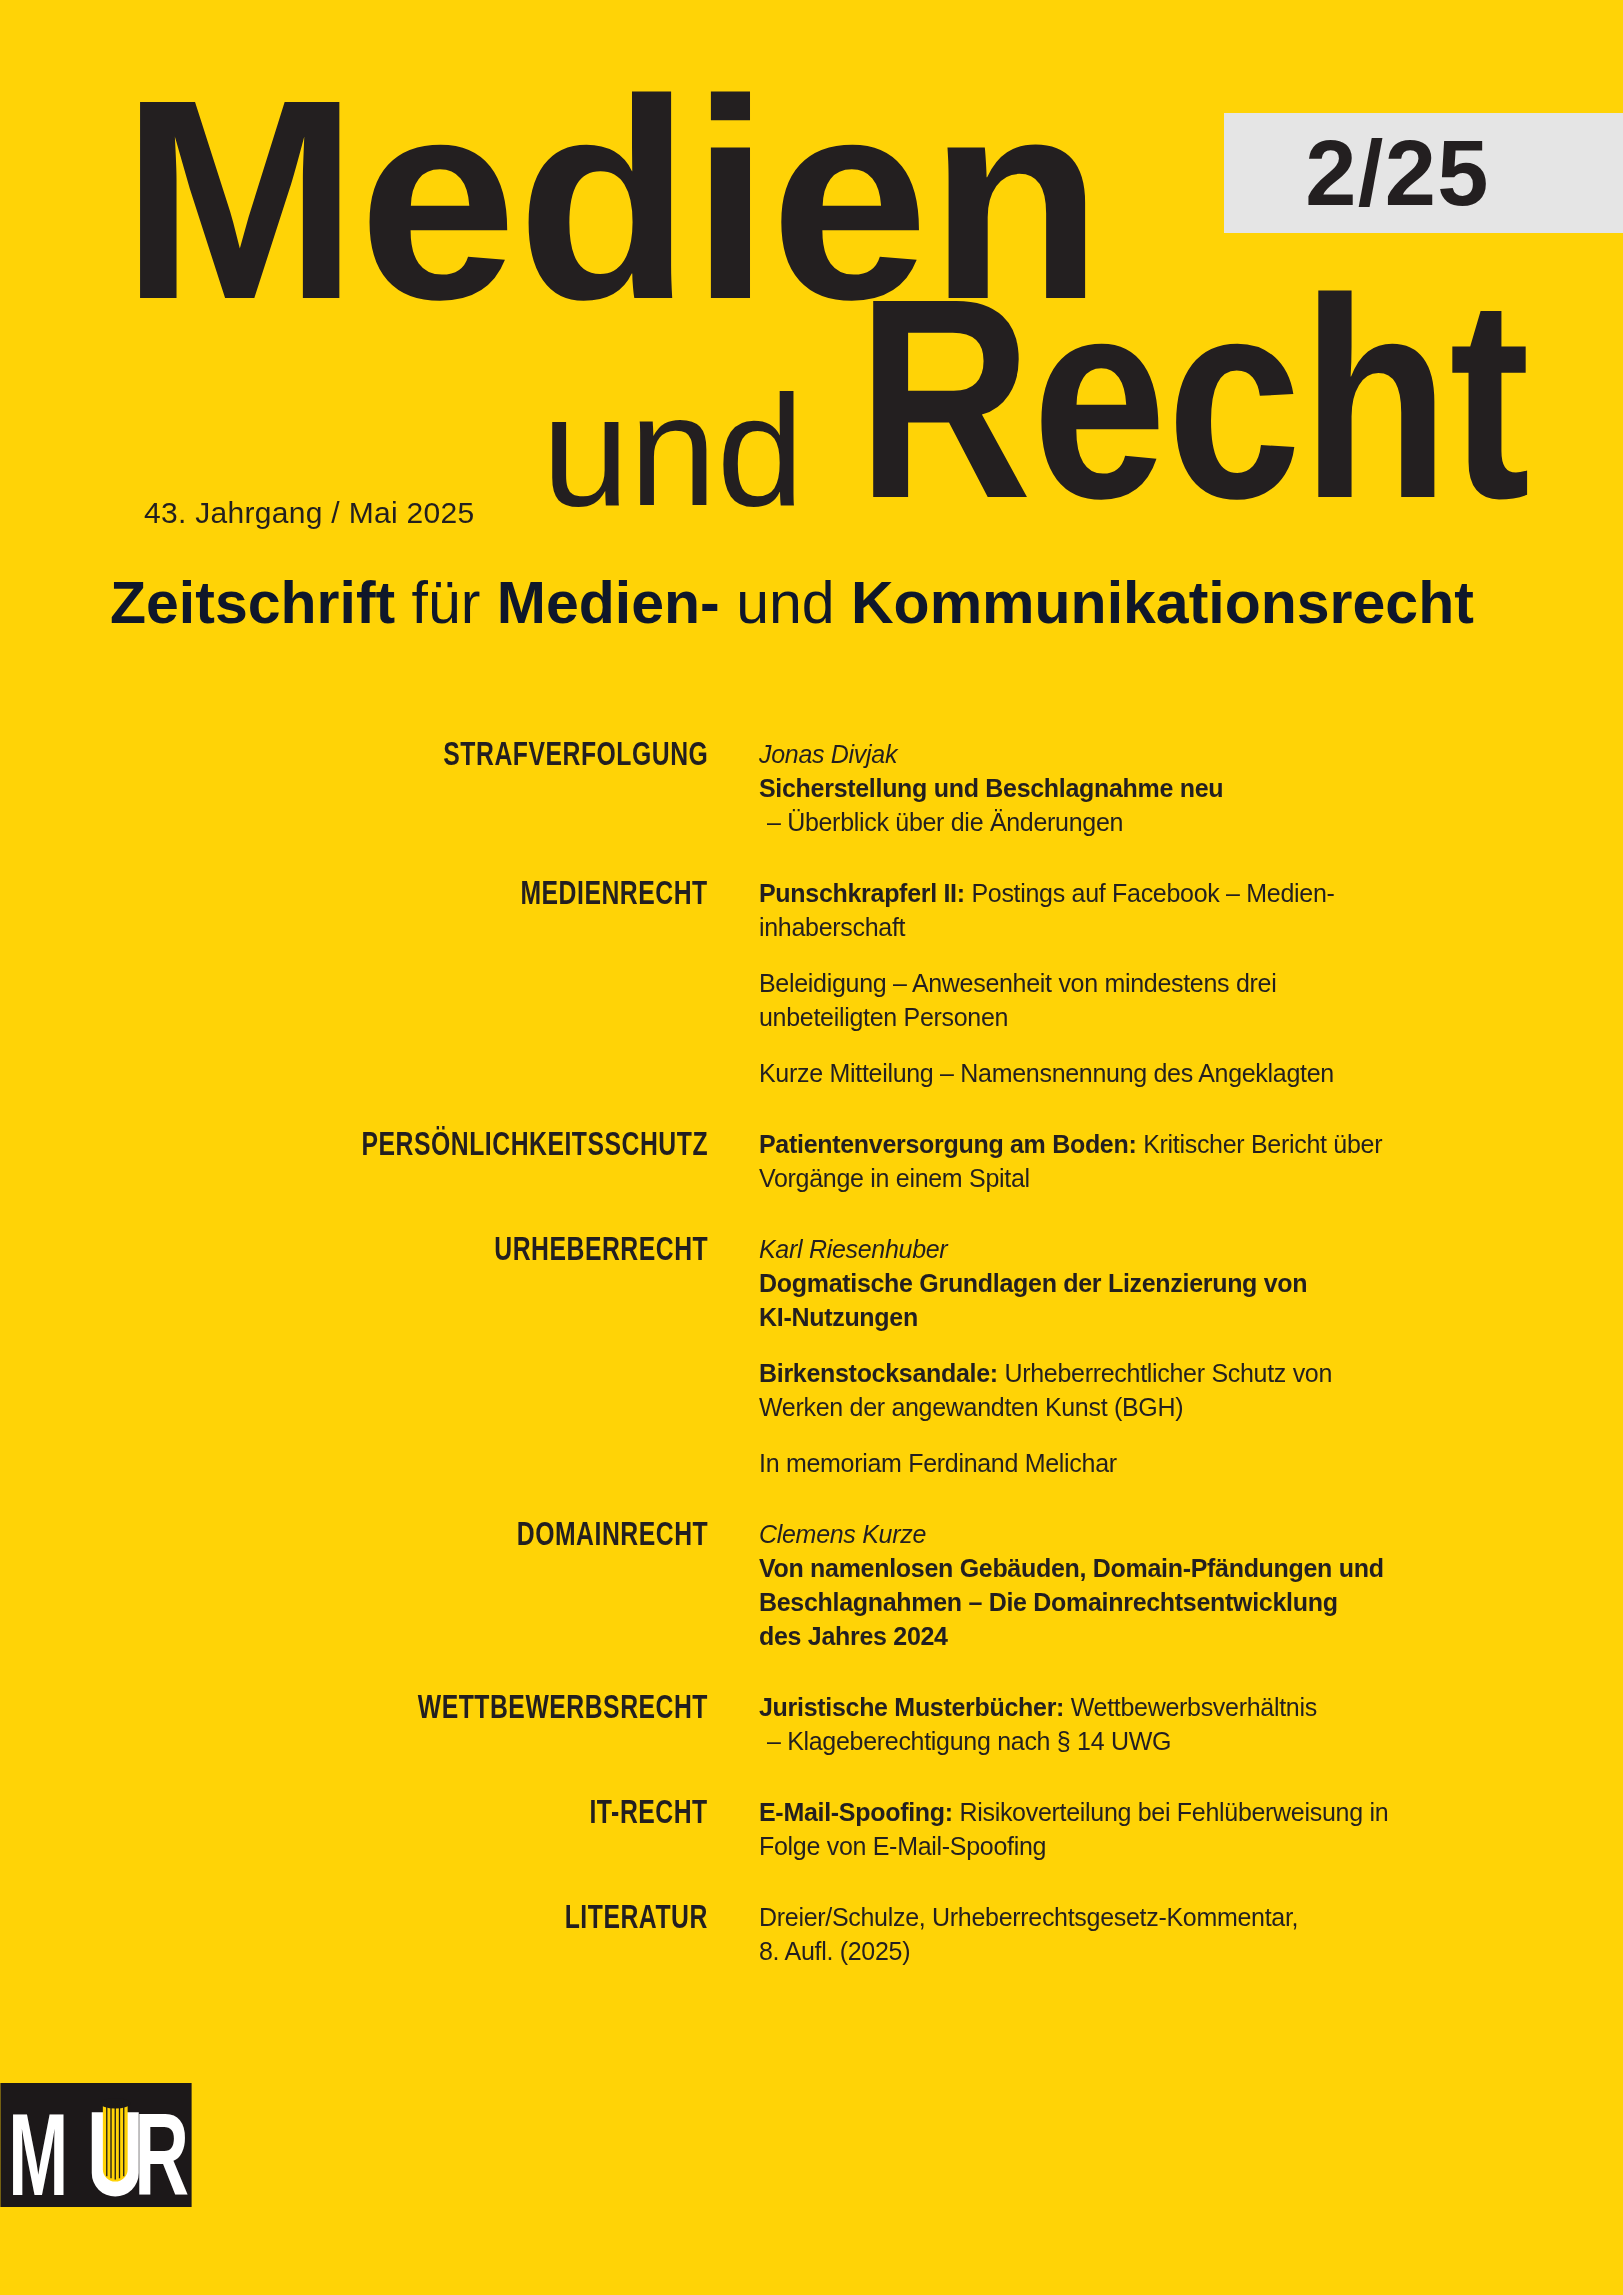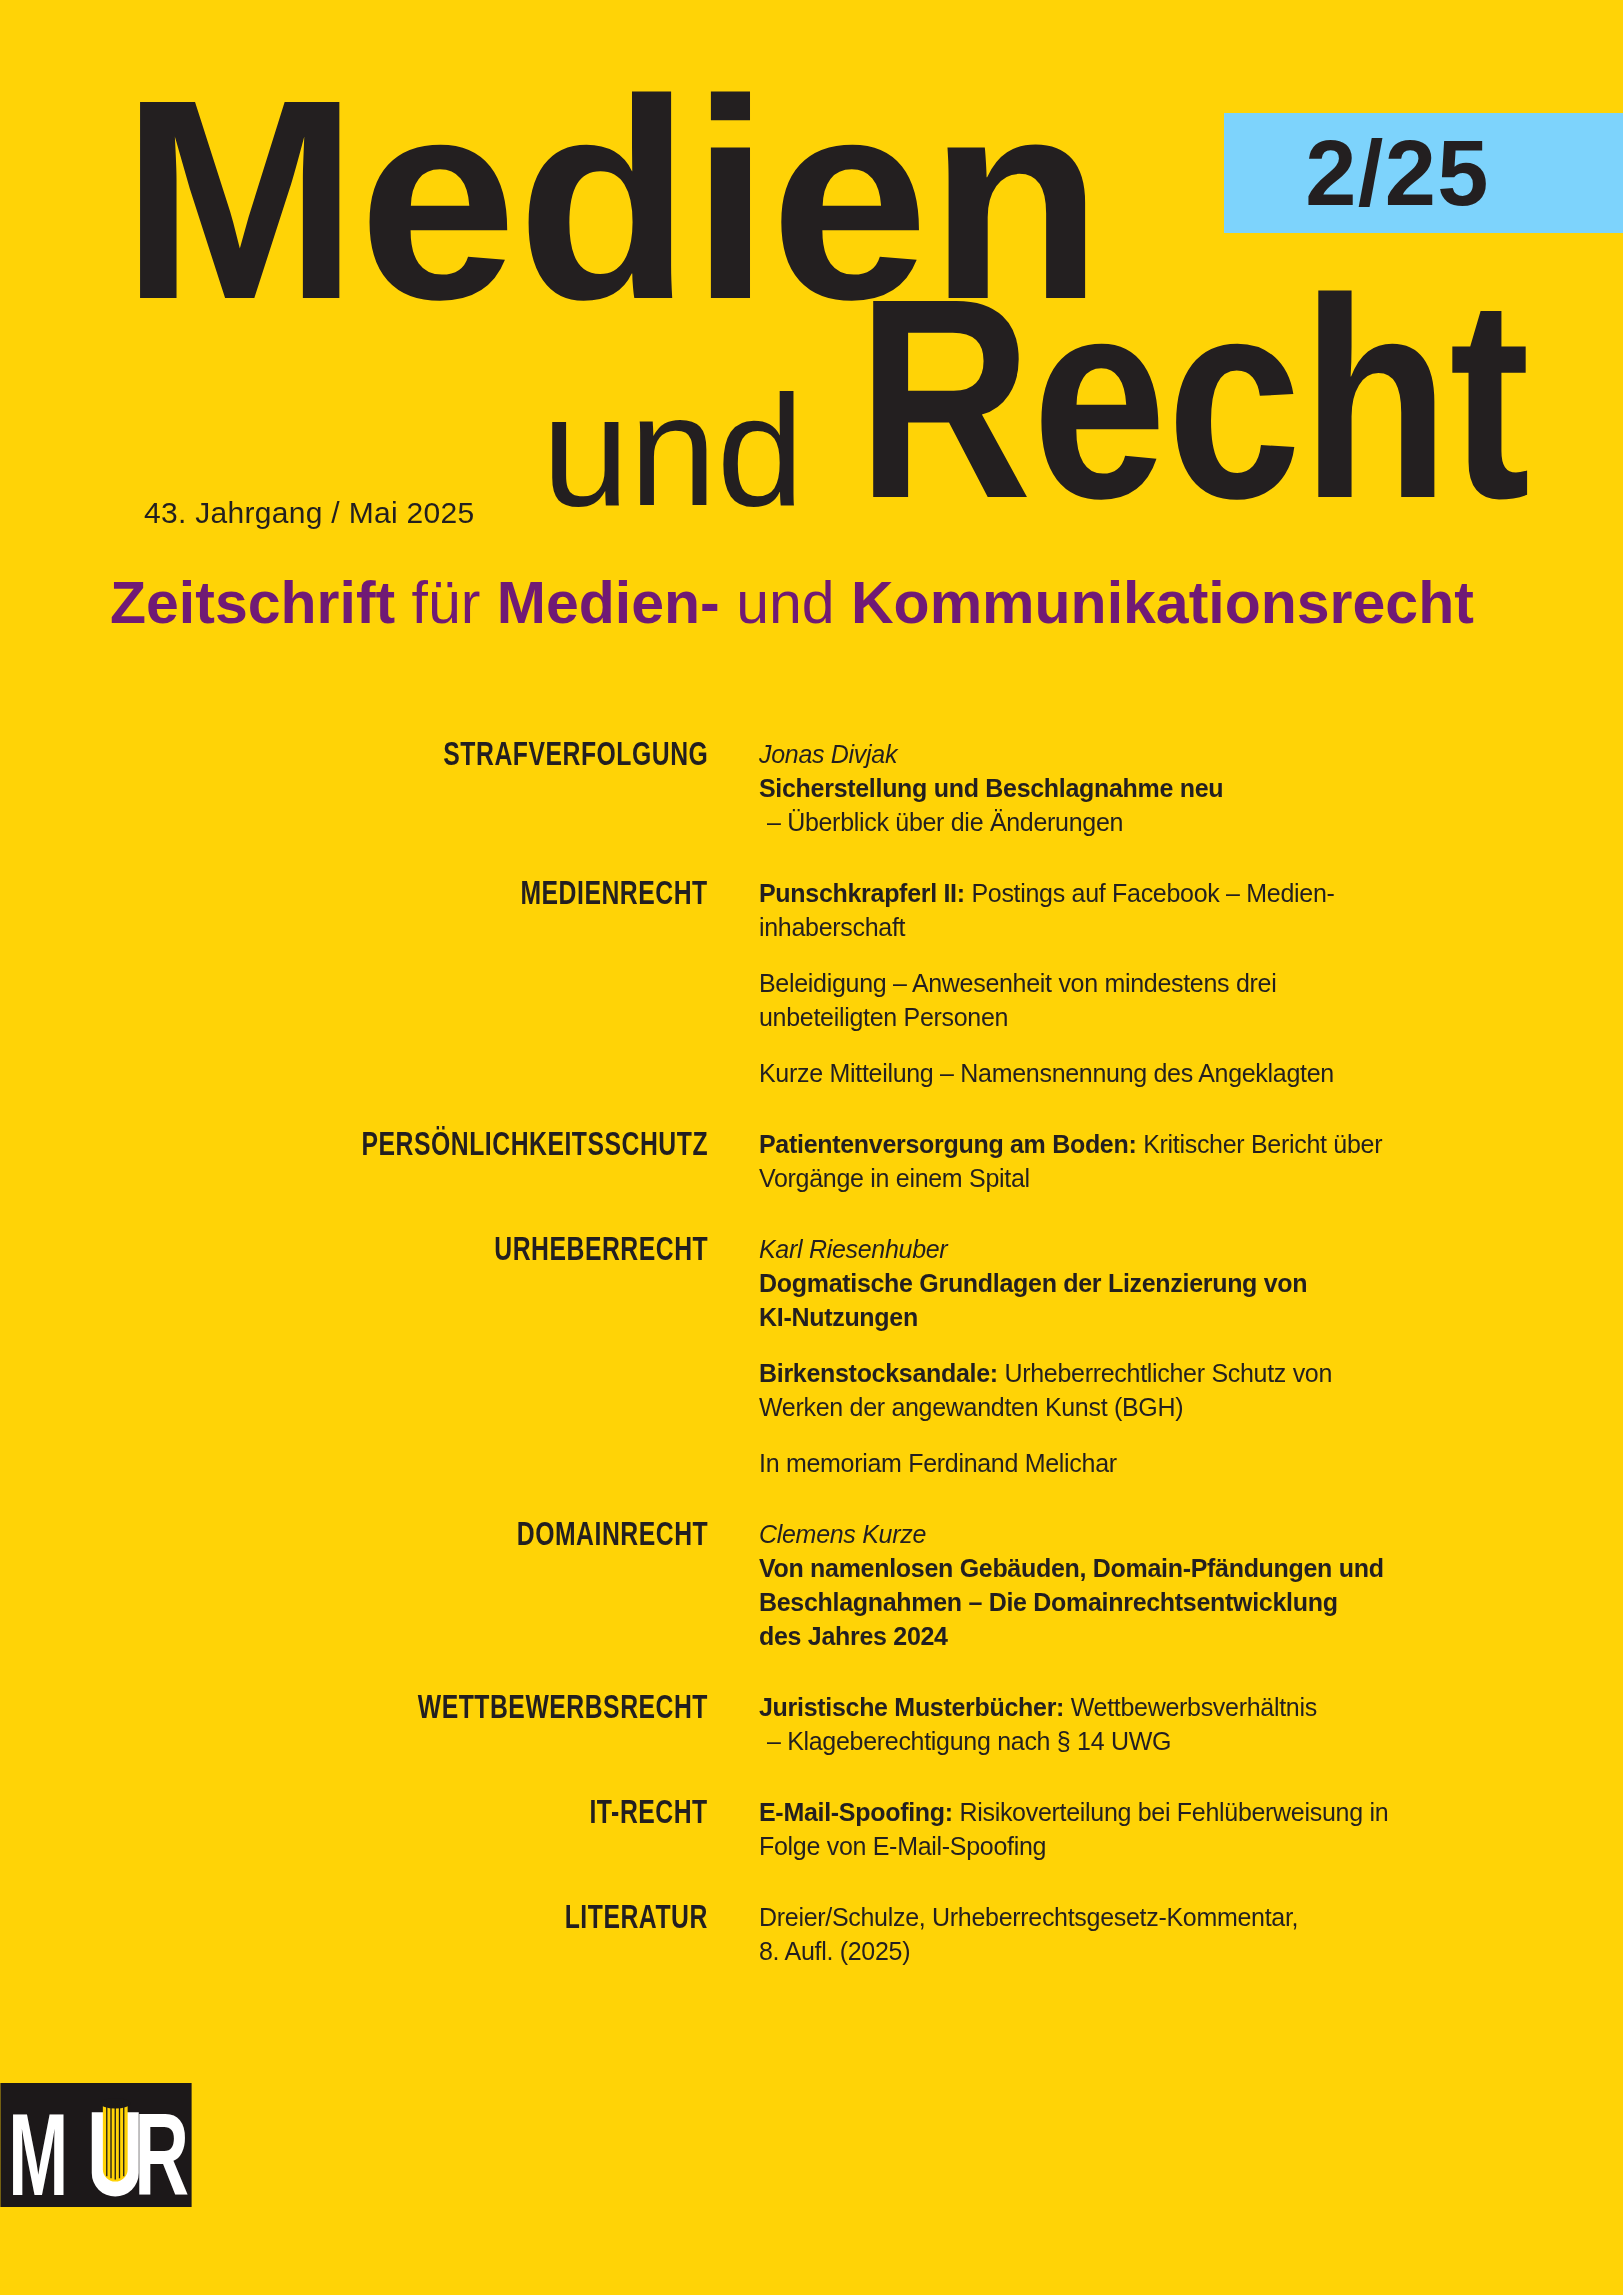--- a/index.html
+++ b/index.html
@@ -4,42 +4,42 @@
 <style>
   html,body{margin:0;padding:0;background:#FFD306;}
   .page{
     position:relative;width:1623px;height:2295px;overflow:hidden;
     background:#FFD306;color:#231F20;
     font-family:"Liberation Sans","DejaVu Sans",sans-serif;
   }
   
   .issue-box{
     position:absolute;left:1224px;top:113px;width:399px;height:120px;
-    background:#7dd3fc;display:flex;align-items:center;justify-content:center;
+    background:#e5e5e5;display:flex;align-items:center;justify-content:center;
     box-sizing:border-box;padding-right:52px;
   }
   .issue-box span{font-size:92px;font-weight:700;letter-spacing:1.3px;white-space:nowrap;}
   .title-medien{
     position:absolute;left:121px;top:57px;font-size:285px;font-weight:700;
     line-height:1;white-space:nowrap;letter-spacing:0;
   }
   .title-und{
     position:absolute;left:542px;top:372px;font-size:157px;font-weight:400;
     line-height:1;white-space:nowrap;
   }
   .title-recht{
     position:absolute;left:857px;top:256px;font-size:285px;font-weight:700;
     line-height:1;white-space:nowrap;transform:scaleX(.85);transform-origin:left bottom;
   }
   .volume-line{
     position:absolute;left:116px;top:496px;font-size:30px;font-weight:400;
     letter-spacing:0.3px;white-space:nowrap;margin-left:28px;
   }
   .subtitle{
-    position:absolute;left:110px;top:569px;font-size:59px;color:#701a75;
+    position:absolute;left:110px;top:569px;font-size:59px;color:#0f172a;
     white-space:nowrap;letter-spacing:0;
   }
   .subtitle .seg-light{font-weight:400;}
   .subtitle .seg-bold{font-weight:700;}
   
   .toc{position:absolute;left:0;top:737px;width:1440px;}
   .toc-section{display:grid;grid-template-columns:708px 1fr;}
   .toc-section + .toc-section{margin-top:37px;}
   .toc-label{text-align:right;line-height:34px;}
   .toc-label .label-inner{

